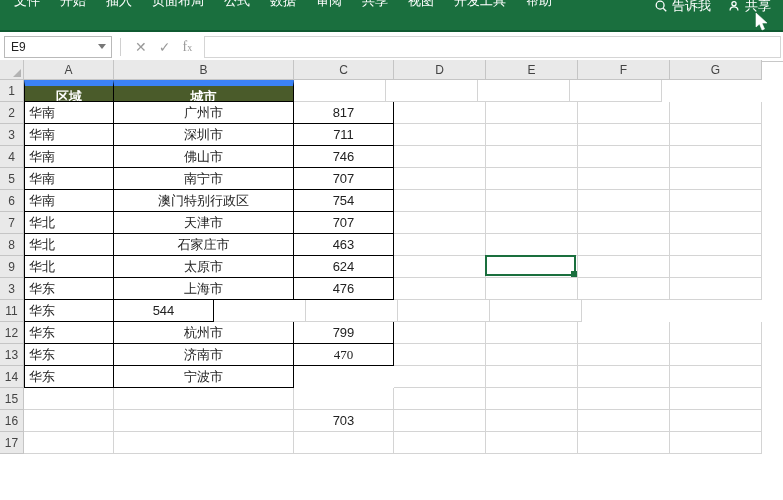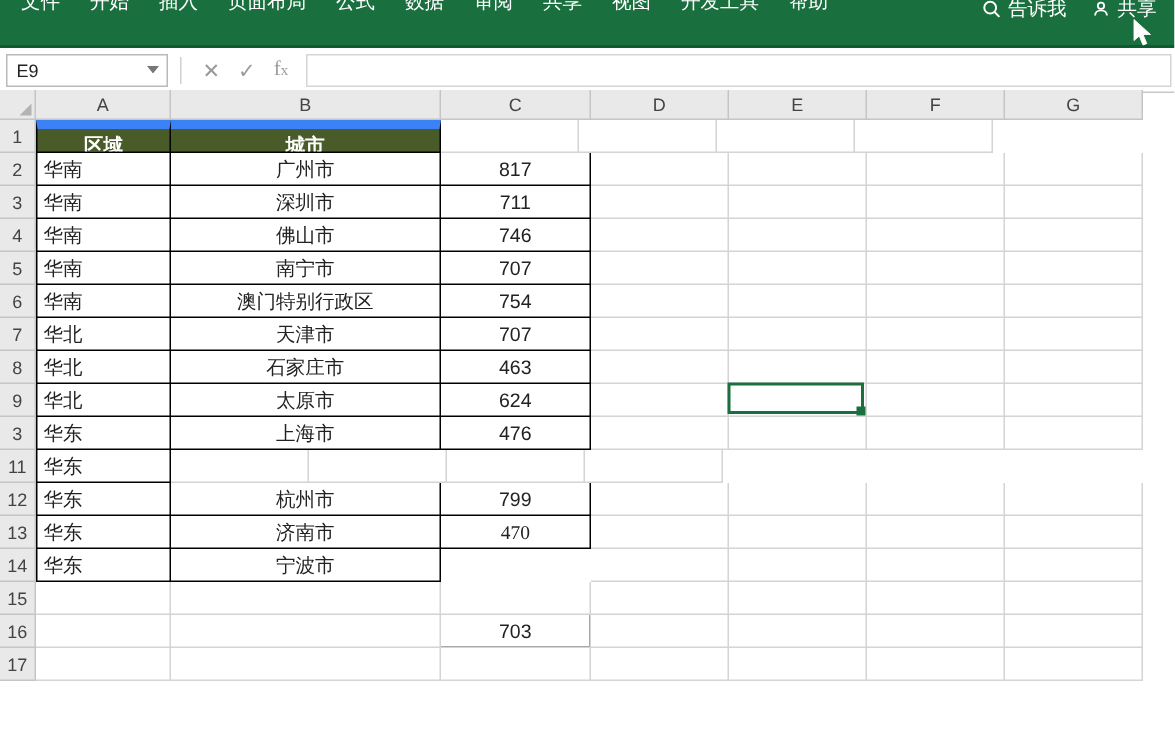--- a/index.html
+++ b/index.html
@@ -382,20 +382,21 @@
           <div class="cell tbl-cell tbl-left" style="width: 90px;">华东</div>
           <div class="cell center tbl-cell" style="width: 180px;">上海市</div>
           <div class="cell center tbl-cell" style="width: 100px;">476</div>
           <div class="cell " style="width: 92px;"></div>
           <div class="cell " style="width: 92px;"></div>
           <div class="cell " style="width: 92px;"></div>
           <div class="cell " style="width: 92px;"></div>
         </div>
         <div class="row">
           <div class="cell tbl-cell tbl-left" style="width: 90px;">华东</div>
+          <div class="cell center tbl-cell" style="width: 100px;">544</div>
           <div class="cell " style="width: 92px;"></div>
           <div class="cell " style="width: 92px;"></div>
           <div class="cell " style="width: 92px;"></div>
           <div class="cell " style="width: 92px;"></div>
         </div>
         <div class="row">
           <div class="cell tbl-cell tbl-left" style="width: 90px;">华东</div>
           <div class="cell center tbl-cell" style="width: 180px;">杭州市</div>
           <div class="cell center tbl-cell" style="width: 100px;">799</div>
           <div class="cell " style="width: 92px;"></div>

